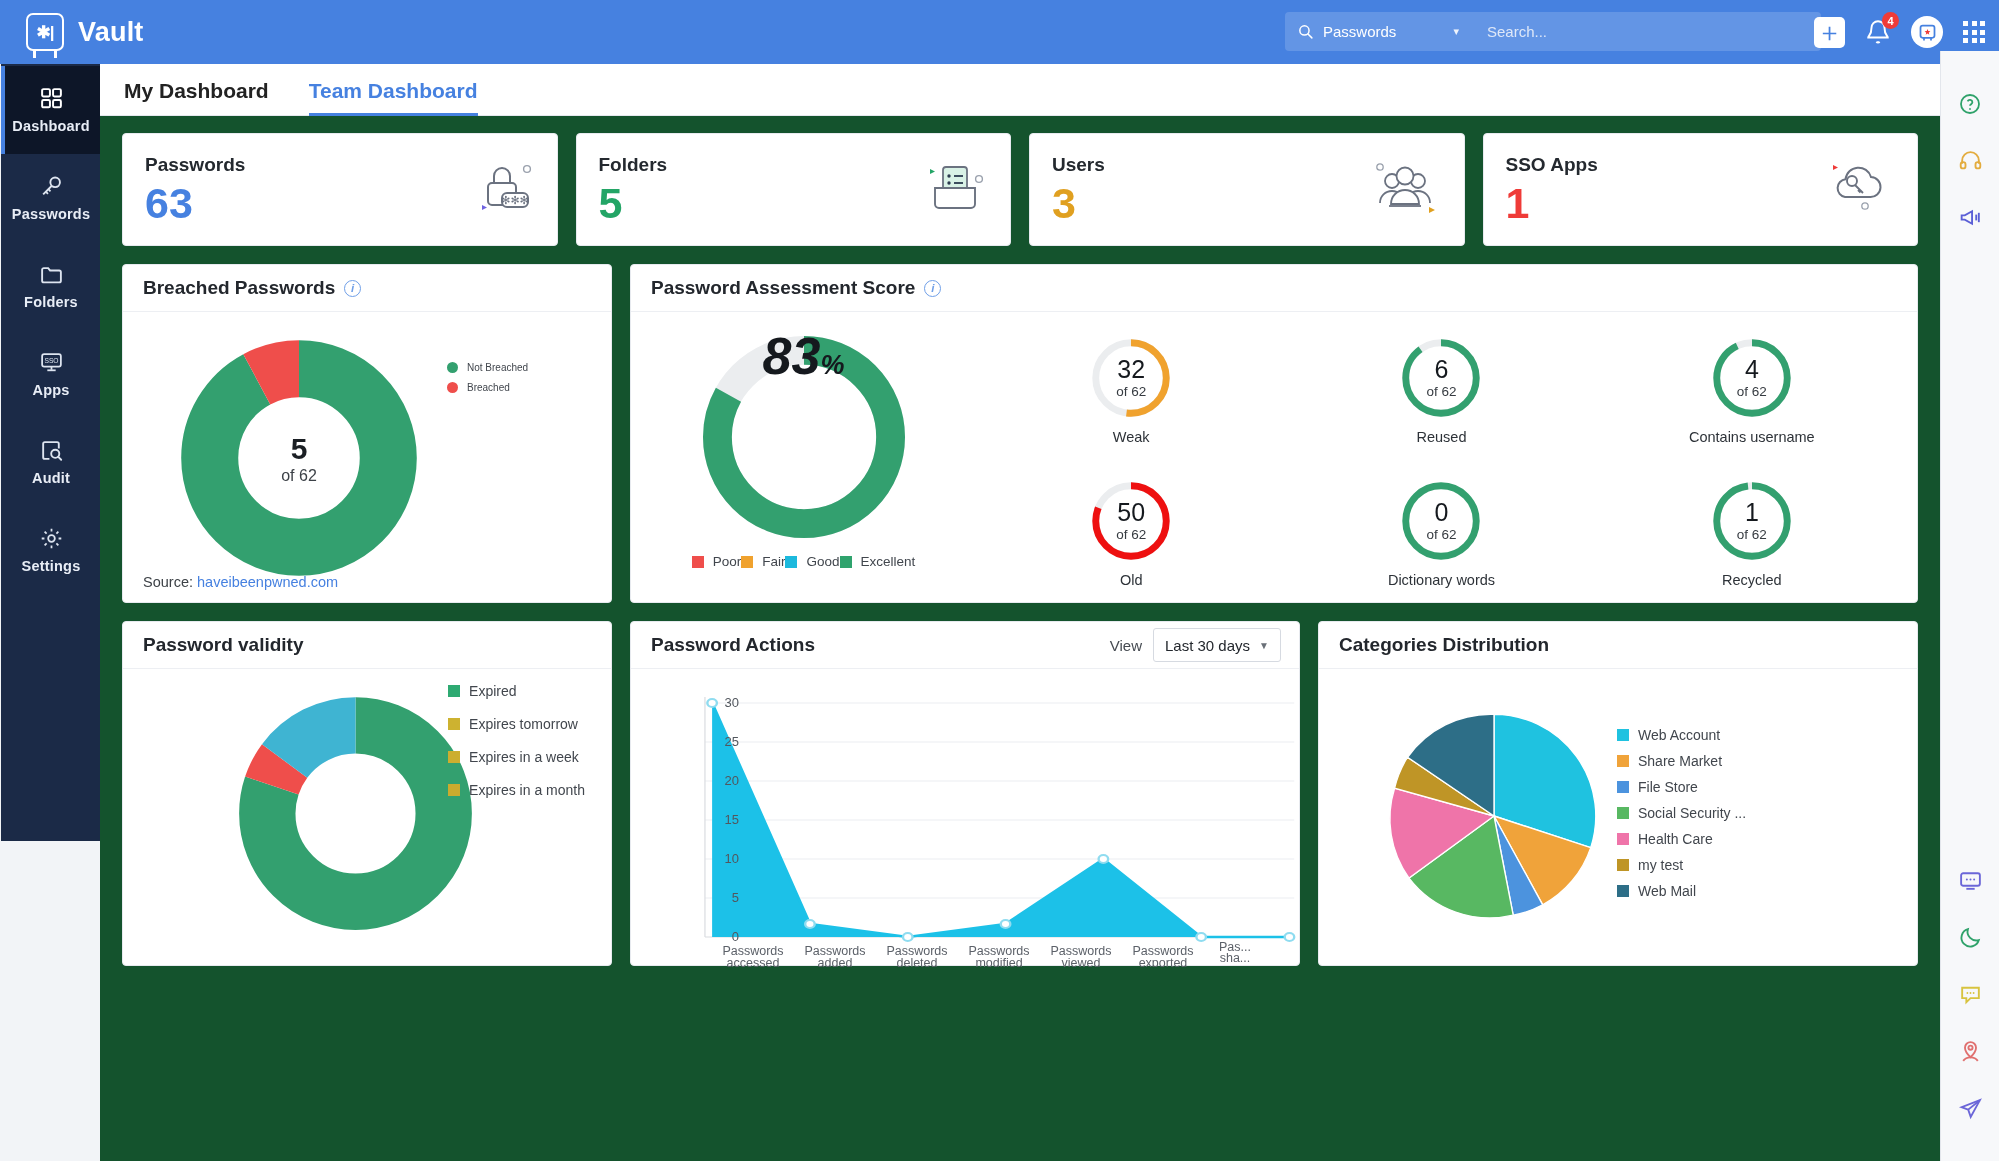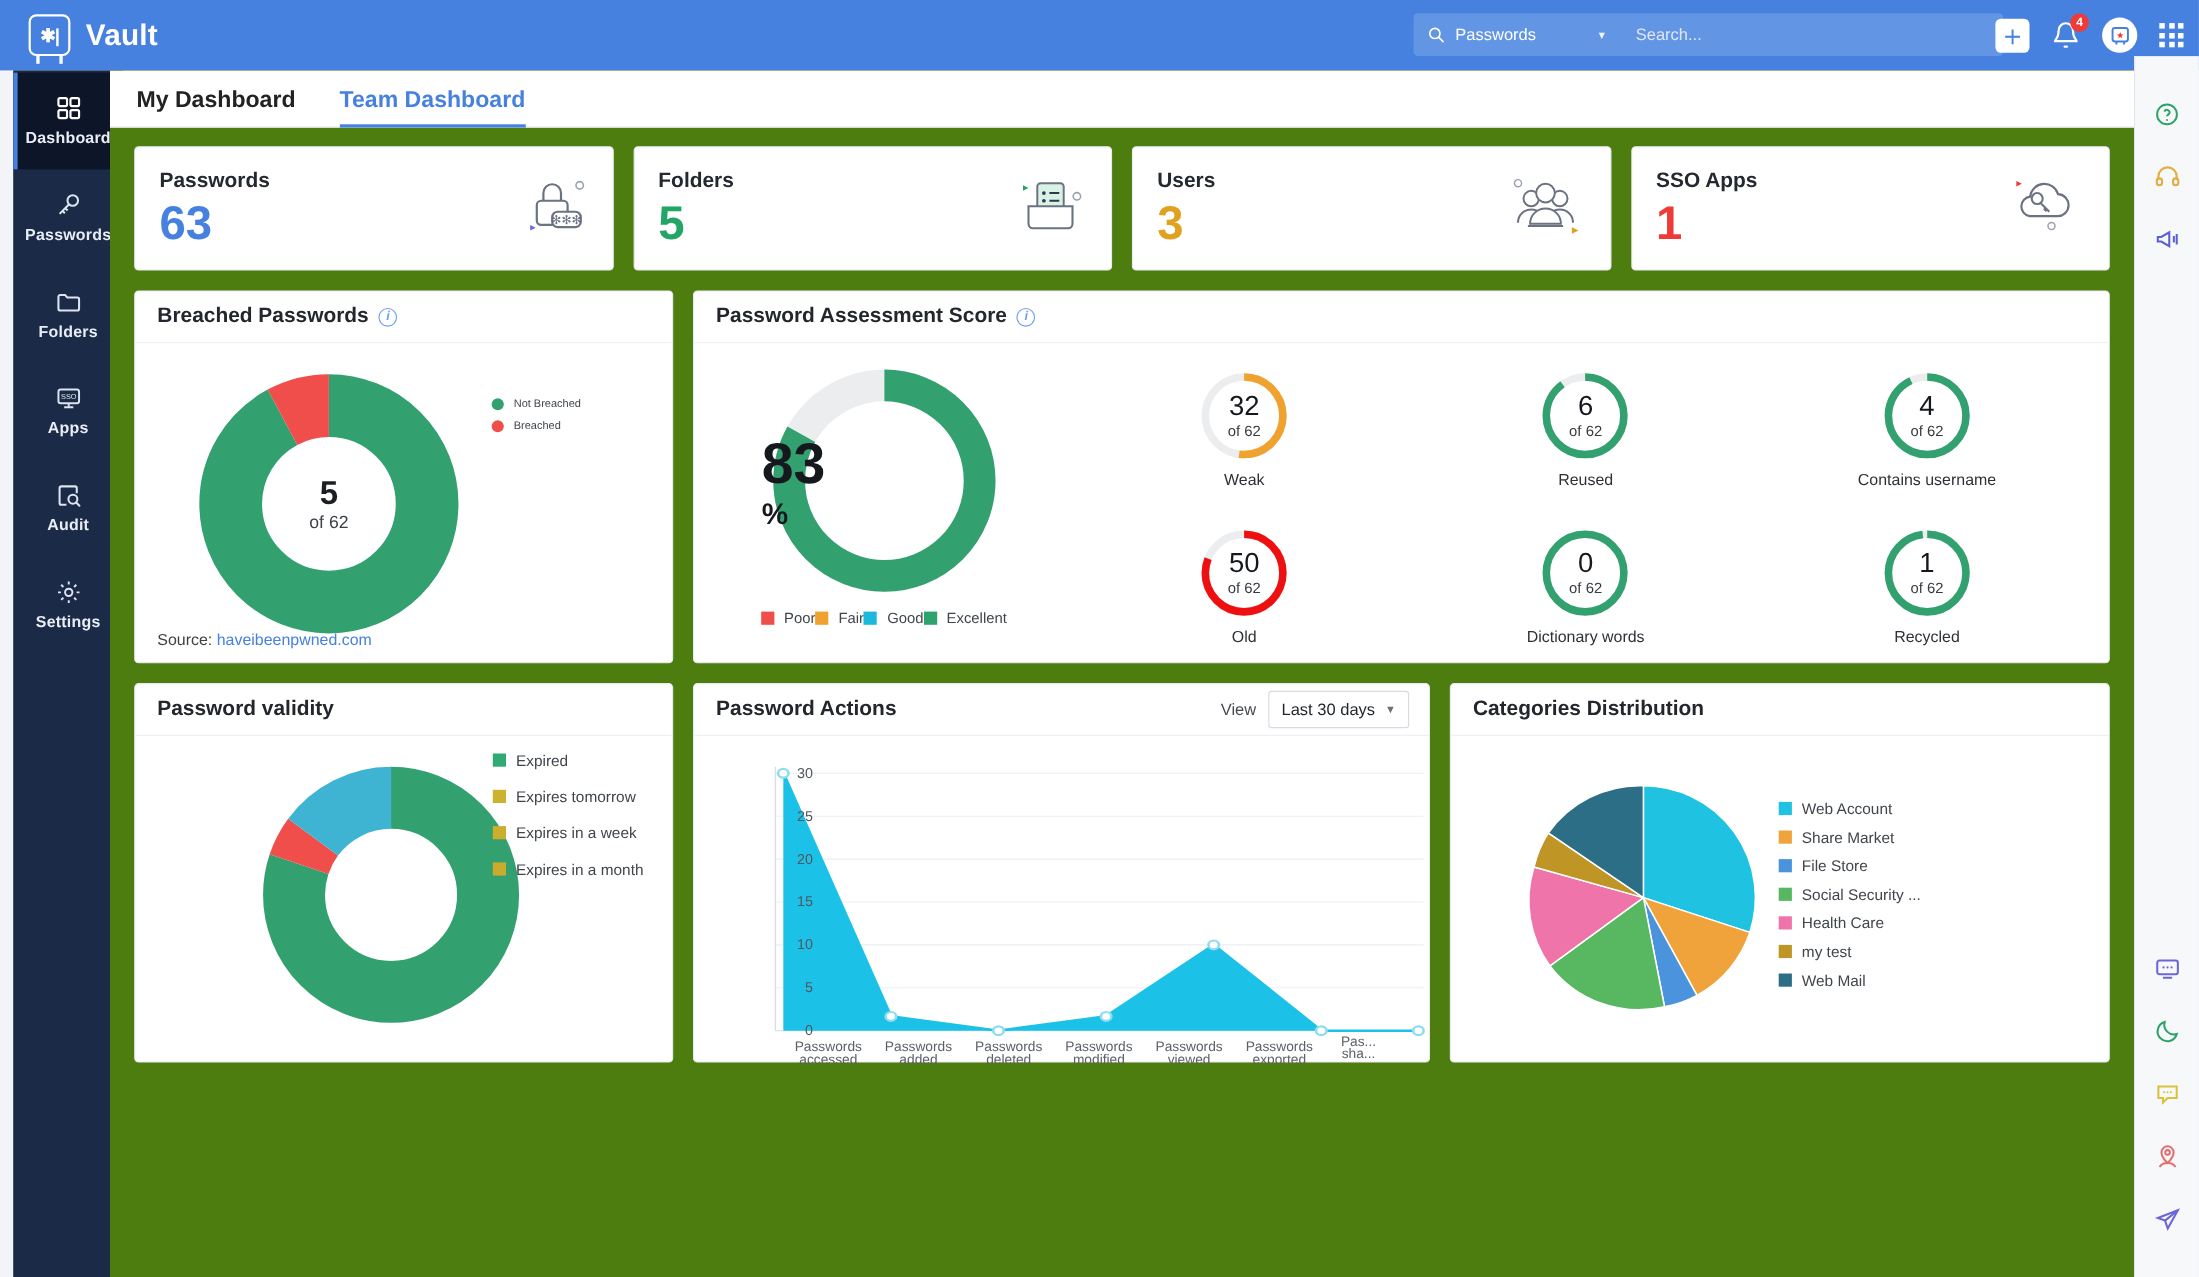--- a/index.html
+++ b/index.html
@@ -48,41 +48,41 @@
     min-width:17px;height:17px;border-radius:50%;display:flex;align-items:center;justify-content:center;font-weight:700;
   }
   .avatar {
     width:32px;height:32px;border-radius:50%;background:#fff;display:flex;align-items:center;justify-content:center;
   }
   .grid9 { display:grid; grid-template-columns:repeat(3,5px); gap:3.5px; }
   .grid9 i { width:5px;height:5px;background:#fff;display:block; }
 
   
   .leftnav {
-    position:absolute; top:64px; left:12px; width:100px; height:1097px; background:#1b2a47;
+    position:absolute; top:64px; left:1px; width:100px; height:777px; background:#1b2a47;
     display:flex; flex-direction:column; align-items:flex-end; padding-top:2px;
   }
   .nav-item {
     width:100px; height:88px; display:flex; flex-direction:column; align-items:center;
     justify-content:center; gap:7px; color:#e8edf6; font-size:14.5px; position:relative;
   }
   .nav-item.active { background:#0d1628; }
   .nav-item.active::before{ content:""; position:absolute; left:0; top:0; width:4px; height:100%; background:#4681e0;}
   .nav-item .lbl { font-weight:600; letter-spacing:.2px; }
   .nav-item svg { display:block; }
 
   
   .rightrail {
     position:absolute; top:51px; right:0; width:59px; height:1110px; background:#f7f8fa;
     border-left:1px solid #e3e6ec; display:flex; flex-direction:column; align-items:center;
   }
   .rail-icon { width:59px; height:57px; display:flex; align-items:center; justify-content:center; }
 
   
-  .content { position:absolute; top:64px; left:100px; right:59px; bottom:0; background:#4d7c0f; overflow:hidden; }
+  .content { position:absolute; top:64px; left:100px; right:59px; bottom:0; background:#14532d; overflow:hidden; }
   .tabs {
     height:52px; background:#fff; display:flex; align-items:flex-end; padding-left:24px; gap:40px;
     border-bottom:1px solid #e5e8ee;
   }
   .tab { font-size:21px; font-weight:700; padding-bottom:12px; color:#222; position:relative; }
   .tab.sel { color:#4681e0; }
   .tab.sel::after{ content:""; position:absolute; left:0; right:0; bottom:-1px; height:3px; background:#4681e0; }
 
   .pad { padding:17px 22px 0 22px; }
 
@@ -451,21 +451,21 @@
           <h3>Password Assessment Score</h3>
           <div class="info-i">i</div>
         </div>
         <div class="assess-body">
           <div class="assess-left">
             <div style="position:relative;width:222px;height:222px;">
               <svg viewBox="0 0 200 200" width="222" height="222">
                 <circle cx="100" cy="100" r="78" fill="none" stroke="#ebedef" stroke-width="26"></circle>
                 <circle cx="100" cy="100" r="78" fill="none" stroke="#33a06f" stroke-width="26" stroke-dasharray="406.8 83.3" transform="rotate(-90 100 100)"></circle>
               </svg>
-              <div class="donut-center" style="flex-direction:column;align-items:baseline;justify-content:center;">
+              <div class="donut-center" style="flex-direction:row;align-items:baseline;justify-content:center;font-style:italic;">
                 <span style="font-size:52px;font-weight:700;color:#15191e;">83</span>
                 <span style="font-size:27px;font-weight:600;color:#15191e;">%</span>
               </div>
             </div>
             <div class="assess-legend">
               <div class="lg">
                 <span class="sq" style="background:#ef4e4b"></span>
                 <span>Poor</span>
               </div>
               <div class="lg">

